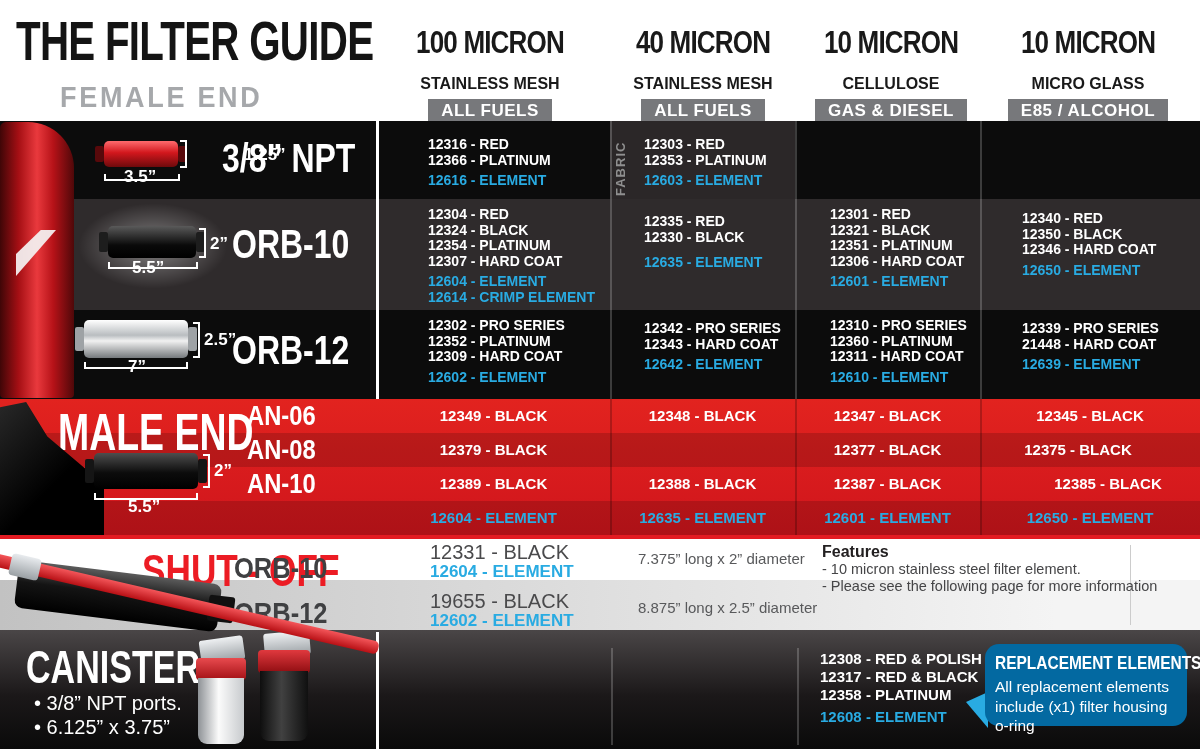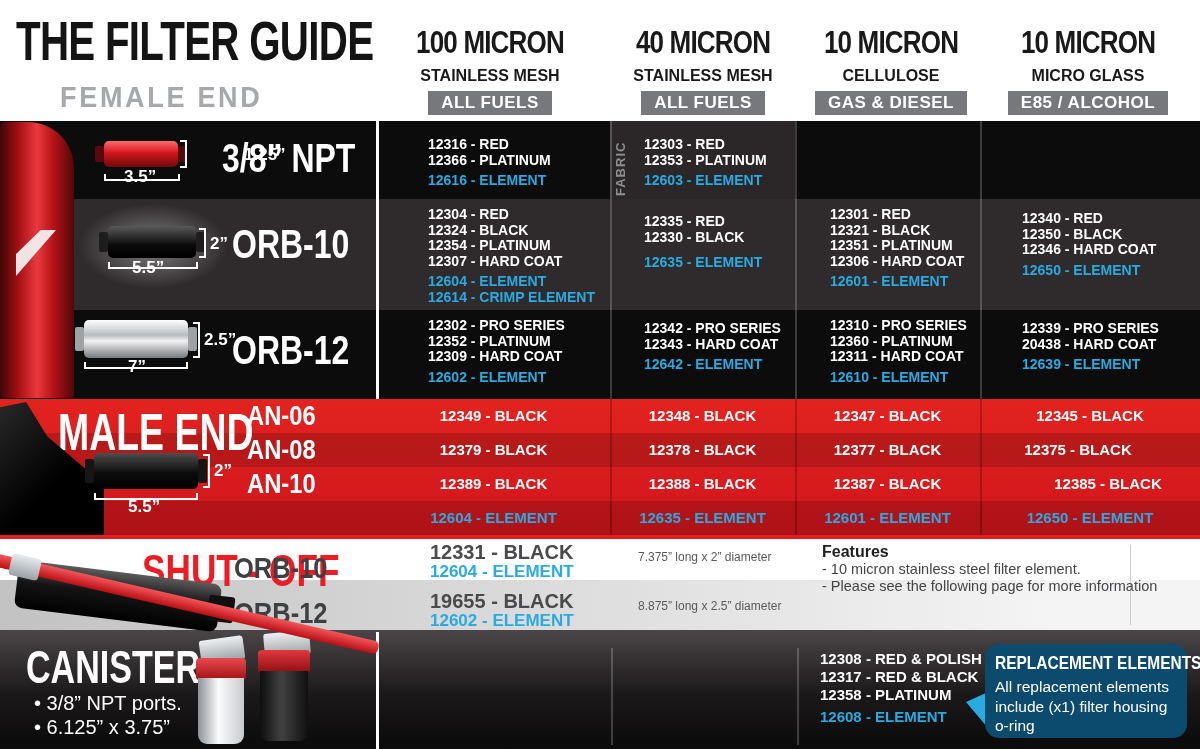--- a/index.html
+++ b/index.html
@@ -20,21 +20,21 @@
   .subtitle {
     left: 60px; top: 80px; font-size: 30px; font-weight: 700; color: #a6a8ab;
     letter-spacing: 3px; transform: scaleX(.9); transform-origin: left top;
     white-space: nowrap;
   }
   .colhead { top: 28px; width: 220px; text-align: center; }
   .colhead .micron {
     font-size: 31px; font-weight: 700; color: #191919; letter-spacing: -1px;
     transform: scaleX(.84); transform-origin: center top; line-height: 30px; white-space: nowrap;
   }
-  .colhead .media { font-size: 16px; font-weight: 700; color: #191919; margin-top: 9px; white-space: nowrap; }
+  .colhead .media { font-size: 16px; font-weight: 700; color: #191919; margin-top: 17px; white-space: nowrap; }
   .badge {
     display: inline-block; margin-top: 6px; background: #77787b; color: #fff;
     font-weight: 700; font-size: 17px; padding: 2px 13px; letter-spacing: .5px; white-space: nowrap;
   }
 
   
   .rows-band { left: 0; top: 121px; width: 1200px; height: 278px; background: #0c0c0c; }
   .row2-bg   { left: 0; top: 199px; width: 1200px; height: 111px; background: #2f2b2c; }
   .r1c2-bg   { left: 610px; top: 121px; width: 185px; height: 78px; background: #2b2728; }
   .glow {
@@ -77,35 +77,35 @@
   
   .shut { left: 0; top: 535px; width: 1200px; height: 95px; background: #fff; border-top: 4px solid #e31b22; }
   .shut-band { left: 0; top: 580px; width: 1200px; height: 50px;
                background: linear-gradient(90deg, #c2c2c2, #f4f4f4 88%); }
   .shut-title {
     left: 142px; top: 546px; font-size: 44px; font-weight: 700; color: #ec1c24;
     transform: scaleX(.8); transform-origin: left top; white-space: nowrap;
   }
   .shut-rowlabel { font-size: 30px; font-weight: 700; color: #3f4042;
     transform: scaleX(.85); transform-origin: left top; white-space: nowrap; }
-  .shut-part { font-size: 20px; font-weight: 700; color: #4a4a4c; white-space: nowrap; }
+  .shut-part { font-size: 20px; font-weight: 400; color: #4a4a4c; white-space: nowrap; }
   .shut-el { font-size: 17px; font-weight: 700; color: #29ABE2; white-space: nowrap; }
-  .shut-size { font-size: 12px; color: #58595b; white-space: nowrap; }
+  .shut-size { font-size: 15px; color: #58595b; white-space: nowrap; }
   .features-title { font-size: 16px; font-weight: 700; color: #232021; }
   .features-item { font-size: 14.5px; color: #454547; line-height: 17px; white-space: nowrap; }
   .shut-vline { left: 1130px; top: 545px; width: 1px; height: 80px; background: #cccccc; }
 
   
   .canister { left: 0; top: 630px; width: 1200px; height: 119px;
     background: linear-gradient(180deg, #4a4647 0%, #1b1819 55%, #0a0a0a 100%); }
   .can-title { left: 26px; top: 640px; font-size: 46px; font-weight: 700; color: #fff;
     transform: scaleX(.74); transform-origin: left top; white-space: nowrap; }
   .can-bullet { left: 34px; font-size: 20px; color: #fff; white-space: nowrap; }
 
-  .callout { left: 985px; top: 644px; width: 202px; height: 94px; background: #0c4a6e;
+  .callout { left: 985px; top: 644px; width: 202px; height: 82px; background: #0369a1;
              border-radius: 14px; z-index: 4; }
   .callout-tail { left: 966px; top: 692px; width: 0; height: 0; z-index: 4;
     border-top: 10px solid transparent; border-bottom: 26px solid transparent;
     border-right: 22px solid #29ABE2; }
   .callout-title { margin: 9px 10px 3px; font-size: 18px; font-weight: 700; color: #fff;
     transform: scaleX(.86); transform-origin: left center; white-space: nowrap; }
   .callout-body { margin: 1px 10px; font-size: 15.5px; color: #fff; line-height: 19px; }
 
   
   .img-redcan {
@@ -303,21 +303,21 @@
   </div>
   <div class="abs cell" style="left:830px;top:318px;">
     <div>12310 - PRO SERIES</div>
     <div>12360 - PLATINUM</div>
     <div>12311 - HARD COAT</div>
     <div class="gap"></div>
     <div class="el">12610 - ELEMENT</div>
   </div>
   <div class="abs cell" style="left:1022px;top:321px;">
     <div>12339 - PRO SERIES</div>
-    <div>20438 - HARD COAT</div>
+    <div>21448 - HARD COAT</div>
     <div class="gap"></div>
     <div class="el">12639 - ELEMENT</div>
   </div>
 
   <div class="abs male">
     <div class="abs me-band" style="top:34px;"></div>
     <div class="abs me-band" style="top:102px;"></div>
     <div class="abs vdiv" style="left:610px;top:0;height:136px;background:rgba(0,0,0,.22);"></div>
     <div class="abs vdiv" style="left:795px;top:0;height:136px;background:rgba(0,0,0,.22);"></div>
     <div class="abs vdiv" style="left:980px;top:0;height:136px;background:rgba(0,0,0,.22);"></div>
@@ -338,21 +338,20 @@
   <div class="abs an-label" style="top:399px;">AN-06</div>
   <div class="abs an-label" style="top:433px;">AN-08</div>
   <div class="abs an-label" style="top:467px;">AN-10</div>
 
   <div class="abs me-cell" style="left:377px;top:399px;width:233px;">12349 - BLACK</div>
   <div class="abs me-cell" style="left:610px;top:399px;width:185px;">12348 - BLACK</div>
   <div class="abs me-cell" style="left:795px;top:399px;width:185px;">12347 - BLACK</div>
   <div class="abs me-cell" style="left:980px;top:399px;width:220px;">12345 - BLACK</div>
 
   <div class="abs me-cell" style="left:377px;top:433px;width:233px;">12379 - BLACK</div>
-  <div class="abs me-cell" style="left:610px;top:433px;width:185px;">12378 - BLACK</div>
   <div class="abs me-cell" style="left:795px;top:433px;width:185px;">12377 - BLACK</div>
   <div class="abs me-cell" style="left:980px;top:433px;width:196px;">12375 - BLACK</div>
 
   <div class="abs me-cell" style="left:377px;top:467px;width:233px;">12389 - BLACK</div>
   <div class="abs me-cell" style="left:610px;top:467px;width:185px;">12388 - BLACK</div>
   <div class="abs me-cell" style="left:795px;top:467px;width:185px;">12387 - BLACK</div>
   <div class="abs me-cell" style="left:980px;top:467px;width:256px;">12385 - BLACK</div>
 
   <div class="abs me-cell el" style="left:377px;top:501px;width:233px;">12604 - ELEMENT</div>
   <div class="abs me-cell el" style="left:610px;top:501px;width:185px;">12635 - ELEMENT</div>

